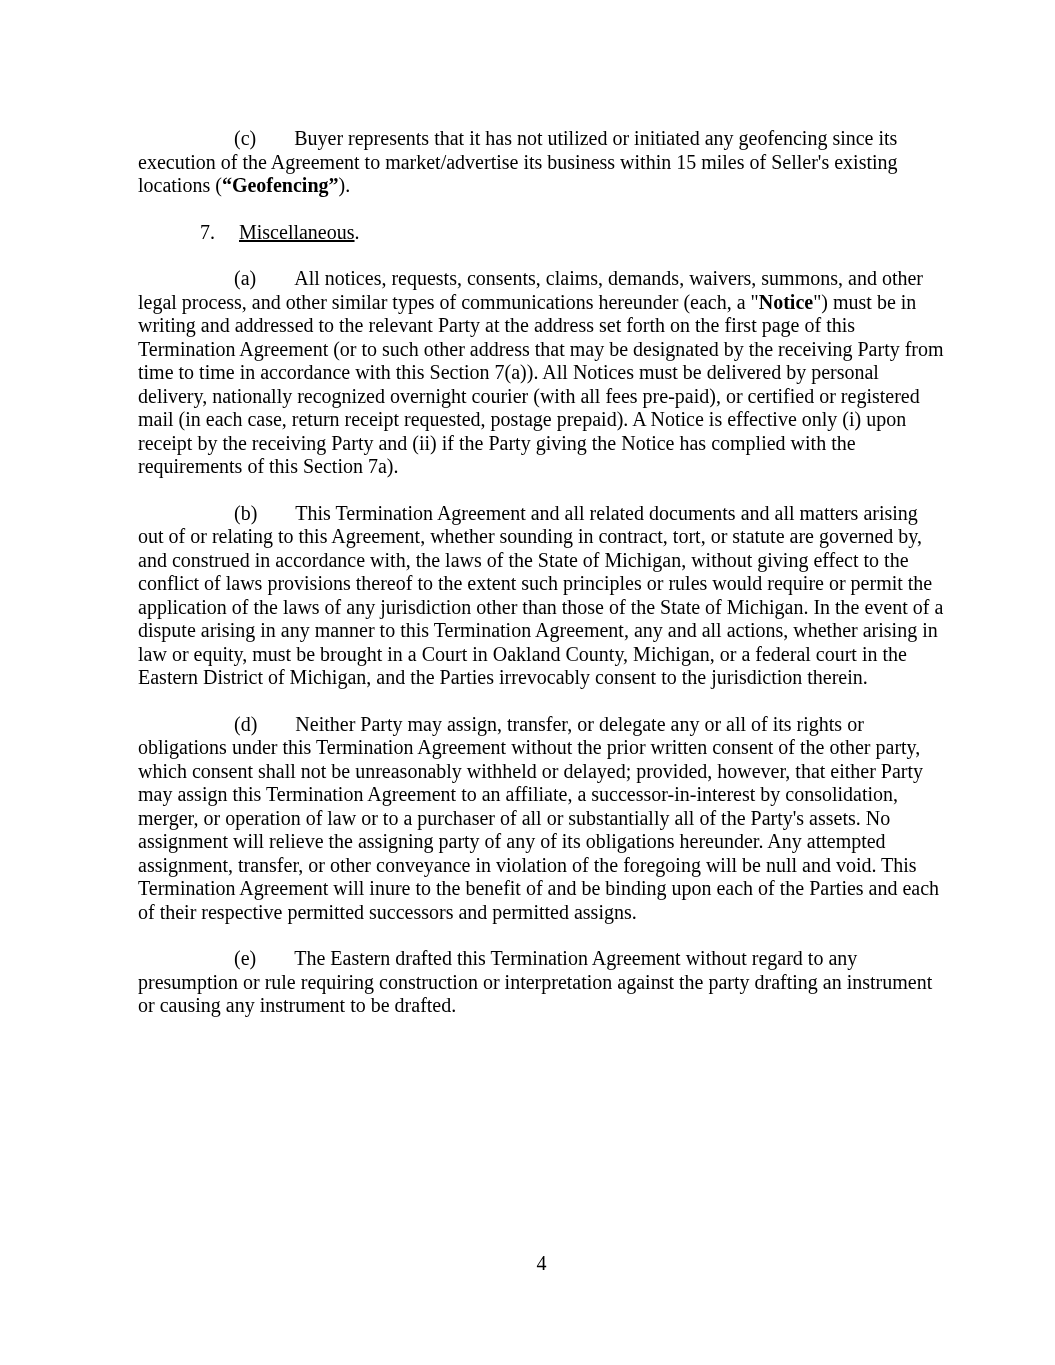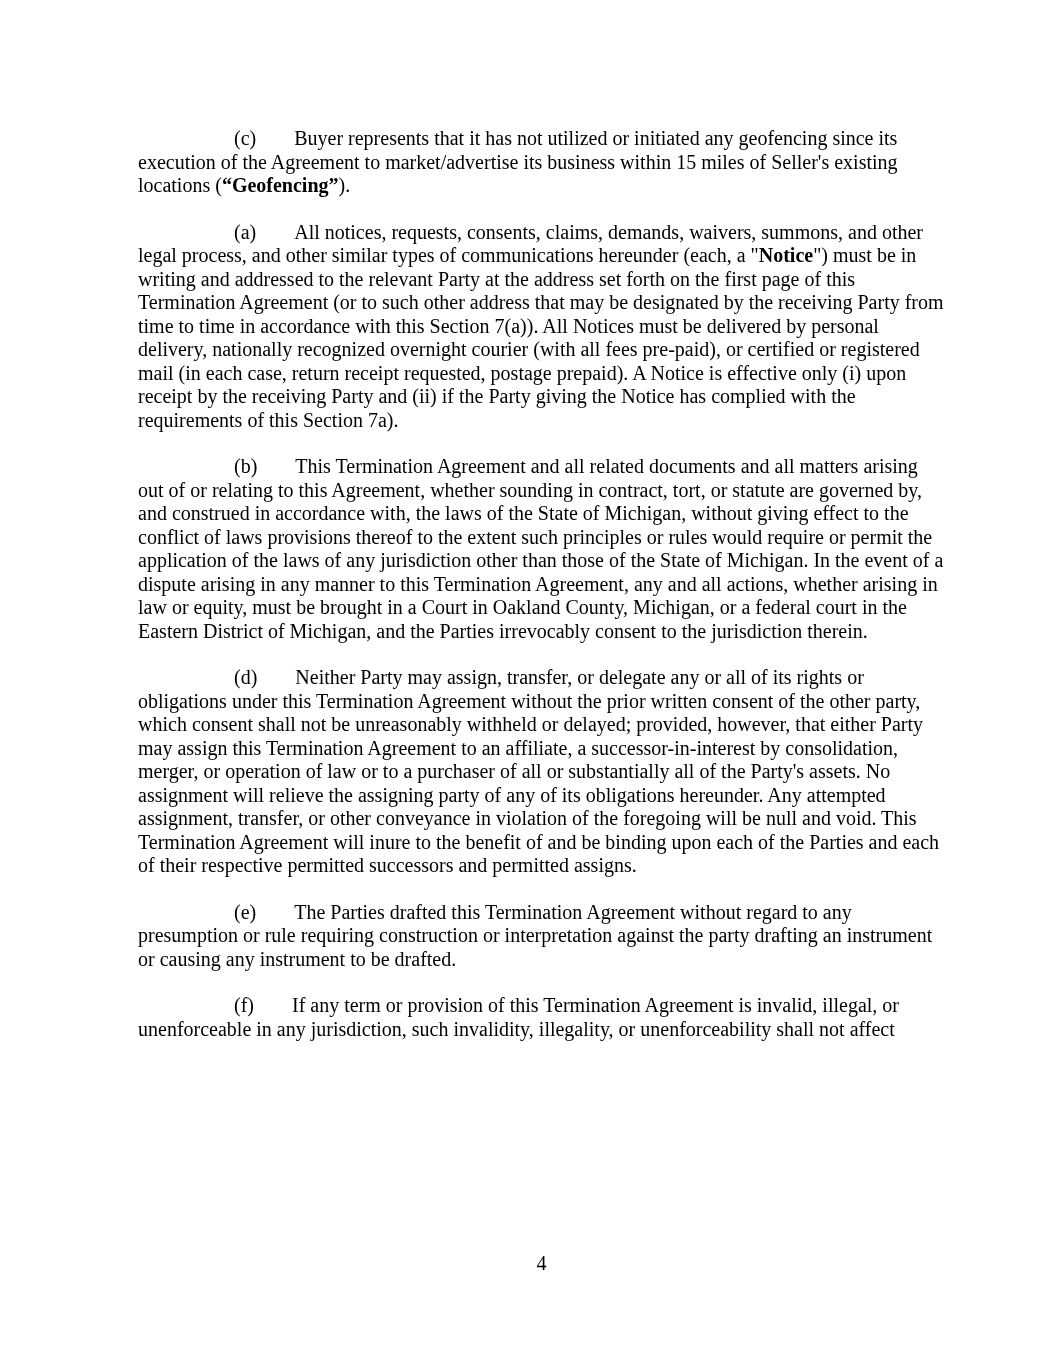--- a/index.html
+++ b/index.html
@@ -60,28 +60,28 @@
   }
 </style>
 </head>
 <body>
 
 <div class="page">
   <div class="content">
 
     <p class="para"><span class="tab"></span><span>(c)</span><span class="gap"></span><span>Buyer represents that it has not utilized or initiated any geofencing since its execution of the Agreement to market/advertise its business within 15 miles of Seller's existing locations (</span><span class="bold">“Geofencing”</span><span>).</span></p>
 
+    <p class="para"><span class="tab-sm"></span><span>7.</span><span class="gap-sm"></span><span class="u">Miscellaneous</span><span>.</span></p>
 
     <p class="para"><span class="tab"></span><span>(a)</span><span class="gap"></span><span>All notices, requests, consents, claims, demands, waivers, summons, and other legal process, and other similar types of communications hereunder (each, a "</span><span class="bold">Notice</span><span>") must be in writing and addressed to the relevant Party at the address set forth on the first page of this Termination Agreement (or to such other address that may be designated by the receiving Party from time to time in accordance with this Section 7(a)). All Notices must be delivered by personal delivery, nationally recognized overnight courier (with all fees pre-paid), or certified or registered mail (in each case, return receipt requested, postage prepaid). A Notice is effective only (i) upon receipt by the receiving Party and (ii) if the Party giving the Notice has complied with the requirements of this Section 7a).</span></p>
 
     <p class="para"><span class="tab"></span><span>(b)</span><span class="gap"></span><span>This Termination Agreement and all related documents and all matters arising out of or relating to this Agreement, whether sounding in contract, tort, or statute are governed by, and construed in accordance with, the laws of the State of Michigan, without giving effect to the conflict of laws provisions thereof to the extent such principles or rules would require or permit the application of the laws of any jurisdiction other than those of the State of Michigan. In the event of a dispute arising in any manner to this Termination Agreement, any and all actions, whether arising in law or equity, must be brought in a Court in Oakland County, Michigan, or a federal court in the Eastern District of Michigan, and the Parties irrevocably consent to the jurisdiction therein.</span></p>
 
 
     <p class="para"><span class="tab"></span><span>(d)</span><span class="gap"></span><span>Neither Party may assign, transfer, or delegate any or all of its rights or obligations under this Termination Agreement without the prior written consent of the other party, which consent shall not be unreasonably withheld or delayed; provided, however, that either Party may assign this Termination Agreement to an affiliate, a successor-in-interest by consolidation, merger, or operation of law or to a purchaser of all or substantially all of the Party's assets. No assignment will relieve the assigning party of any of its obligations hereunder. Any attempted assignment, transfer, or other conveyance in violation of the foregoing will be null and void. This Termination Agreement will inure to the benefit of and be binding upon each of the Parties and each of their respective permitted successors and permitted assigns.</span></p>
 
-    <p class="para"><span class="tab"></span><span>(e)</span><span class="gap"></span><span>The Parties drafted this Termination Agreement without regard to any presumption or rule requiring construction or interpretation against the party drafting an instrument or causing any instrument to be drafted.</span></p>
+    <p class="para"><span class="tab"></span><span>(e)</span><span class="gap"></span><span>The Eastern drafted this Termination Agreement without regard to any presumption or rule requiring construction or interpretation against the party drafting an instrument or causing any instrument to be drafted.</span></p>
 
-    <p class="para"><span class="tab"></span><span>(f)</span><span class="gap"></span><span>If any term or provision of this Termination Agreement is invalid, illegal, or unenforceable in any jurisdiction, such invalidity, illegality, or unenforceability shall not affect</span></p>
 
   </div>
 
   <div class="page-number">4</div>
 </div>
 
 </body></html>

